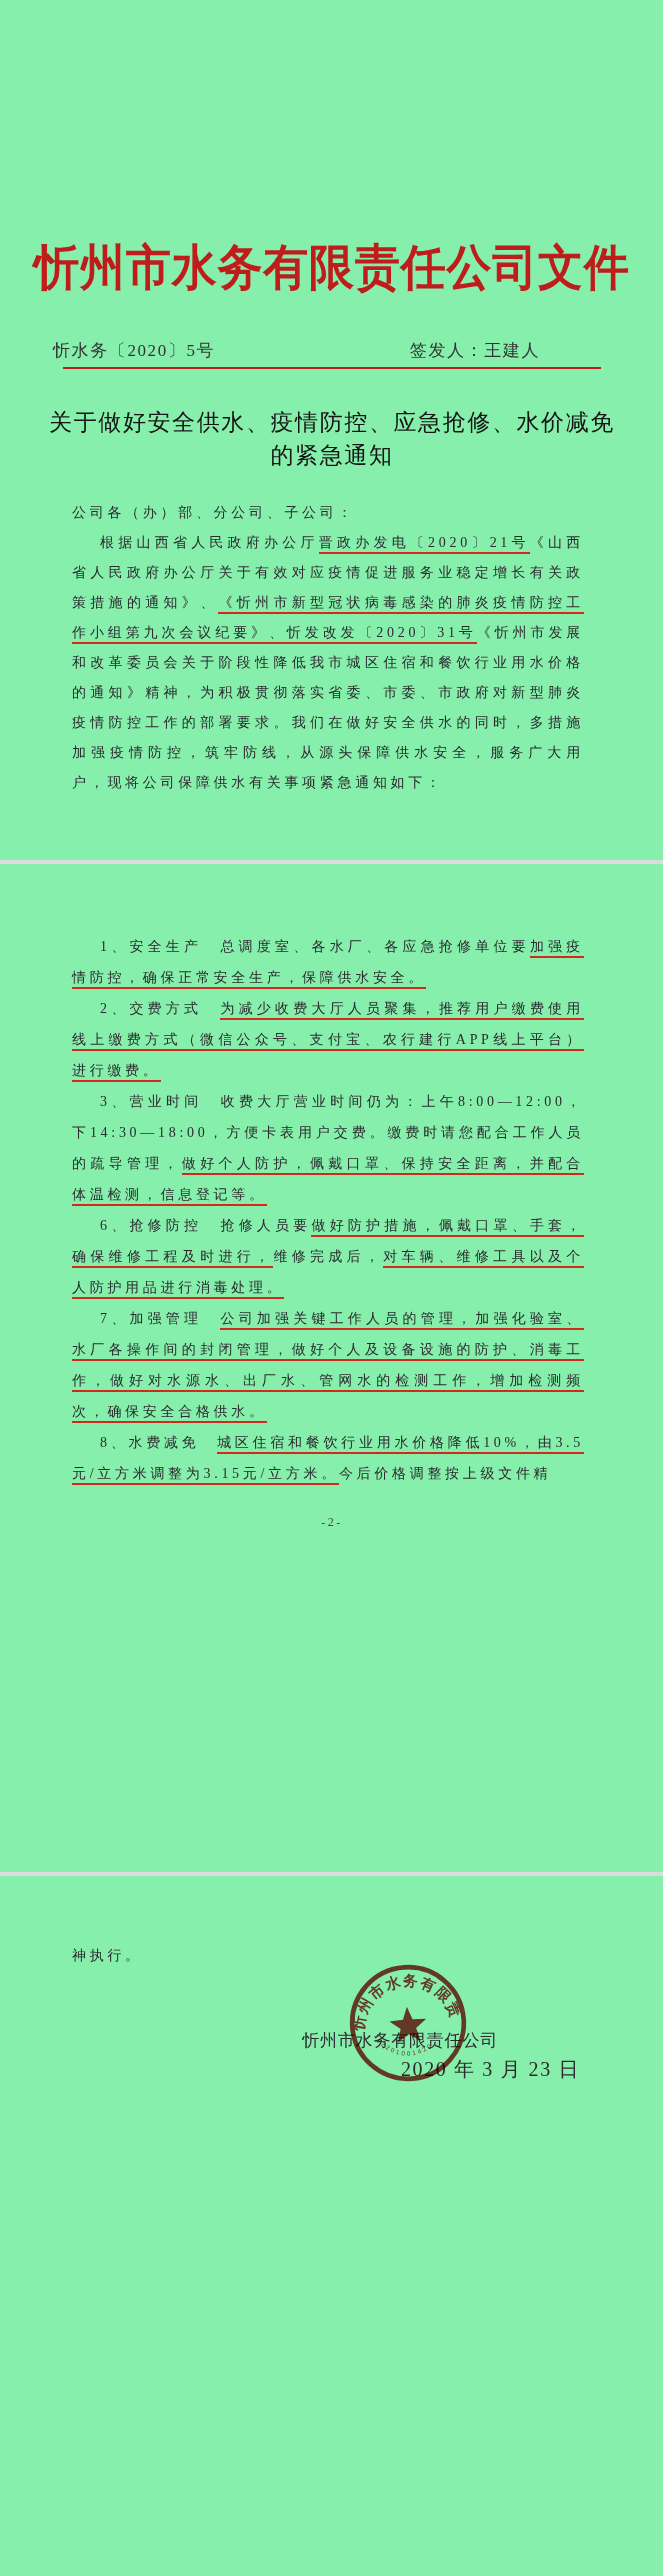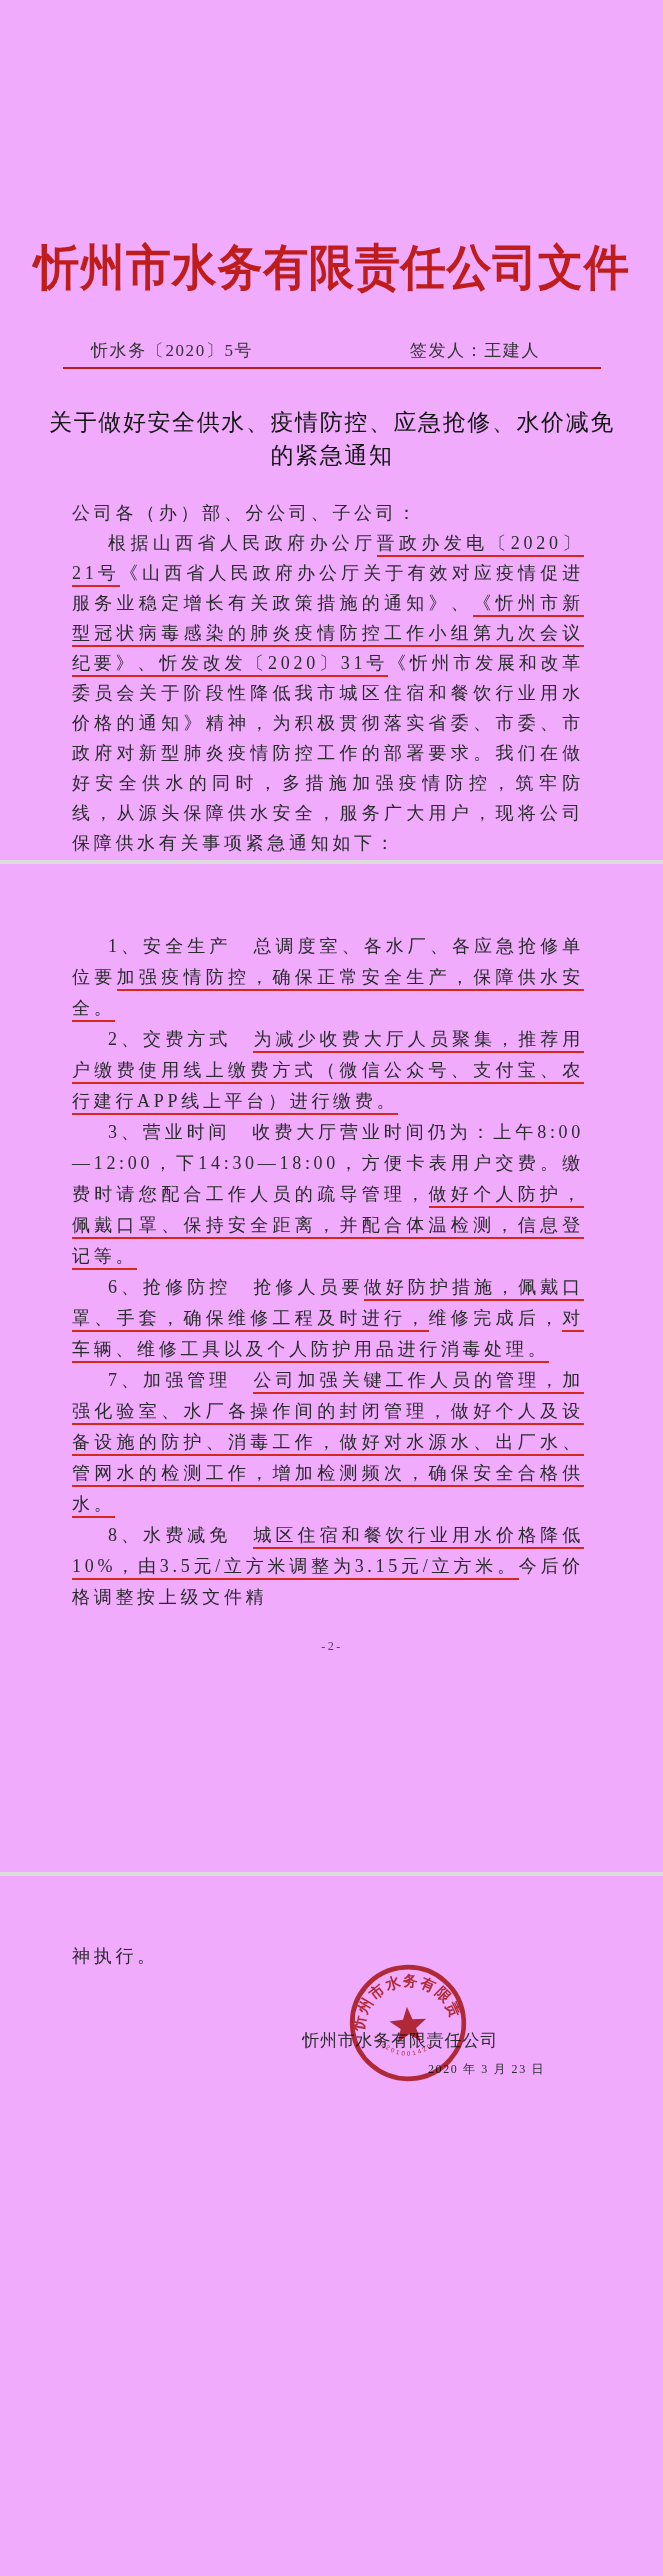--- a/index.html
+++ b/index.html
@@ -7,38 +7,38 @@
   .doc {
     position: relative;
     width: 664px;
     height: 2576px;
     margin: 0 auto;
     background: #ffffff;
     font-family: "Liberation Serif", serif;
     color: #2b2b2e;
     overflow: hidden;
   }
-  .page { position: relative; background: #f0abfc; }
+  .page { position: relative; background: #86efac; }
   .page1 { height: 864px; padding-top: 244px; border-bottom: 4.1px solid #dcdcdc; }
   .page2 { height: 1012px; padding-top: 67px; border-bottom: 4.1px solid #dcdcdc; }
   .page3 { height: 1000px; padding-top: 65px; border-bottom: 7.3px solid #c9ced1; }
 
   .org-header {
     text-align: center;
     font-family: "Liberation Serif", serif;
     font-weight: bold;
     font-size: 45px;
     line-height: 49px;
     letter-spacing: 0.8px;
     color: #bf1c1c;
     transform: scaleY(1.08);
   }
   .doc-row {
     margin-top: 46px;
-    padding-left: 91px;
+    padding-left: 53px;
     padding-right: 124px;
     display: flex;
     justify-content: space-between;
     font-size: 17px;
     color: #333;
     letter-spacing: 1.6px;
   }
   .red-rule {
     margin: 4.9px 63px 0 63px;
     height: 2.4px;
@@ -49,21 +49,21 @@
     text-align: center;
     font-family: "Liberation Sans", sans-serif;
     font-weight: normal;
     font-size: 23px;
     line-height: 33px;
     letter-spacing: 1.6px;
     color: #141414;
   }
   .body-col { padding-left: 72px; padding-right: 80px; }
   .para {
-    font-size: 18px;
+    font-size: 14px;
     line-height: 30px;
     letter-spacing: 3.7px;
     text-align: justify;
     color: #2b2b2e;
   }
   .salutation { margin-top: 26px; }
   .indent { text-indent: 2em; }
   .page2 .para { line-height: 31px; }
   .u { border-bottom: 2.4px solid #d3281c; padding-bottom: 1.6px; }
   .pageno {
@@ -78,22 +78,22 @@
   .sig-line {
     text-align: right;
     padding-right: 166px;
     font-size: 17px;
     line-height: 29px;
     letter-spacing: 0.8px;
     color: #2b2b2e;
   }
   .sig-date {
     text-align: right;
-    padding-right: 119px;
-    font-size: 12px;
+    padding-right: 84px;
+    font-size: 20px;
     line-height: 28px;
     letter-spacing: 1.6px;
     color: #2b2b2e;
   }
   .seal {
     position: absolute;
     top: 85px;
     left: 346px;
     width: 124px;
     height: 124px;

